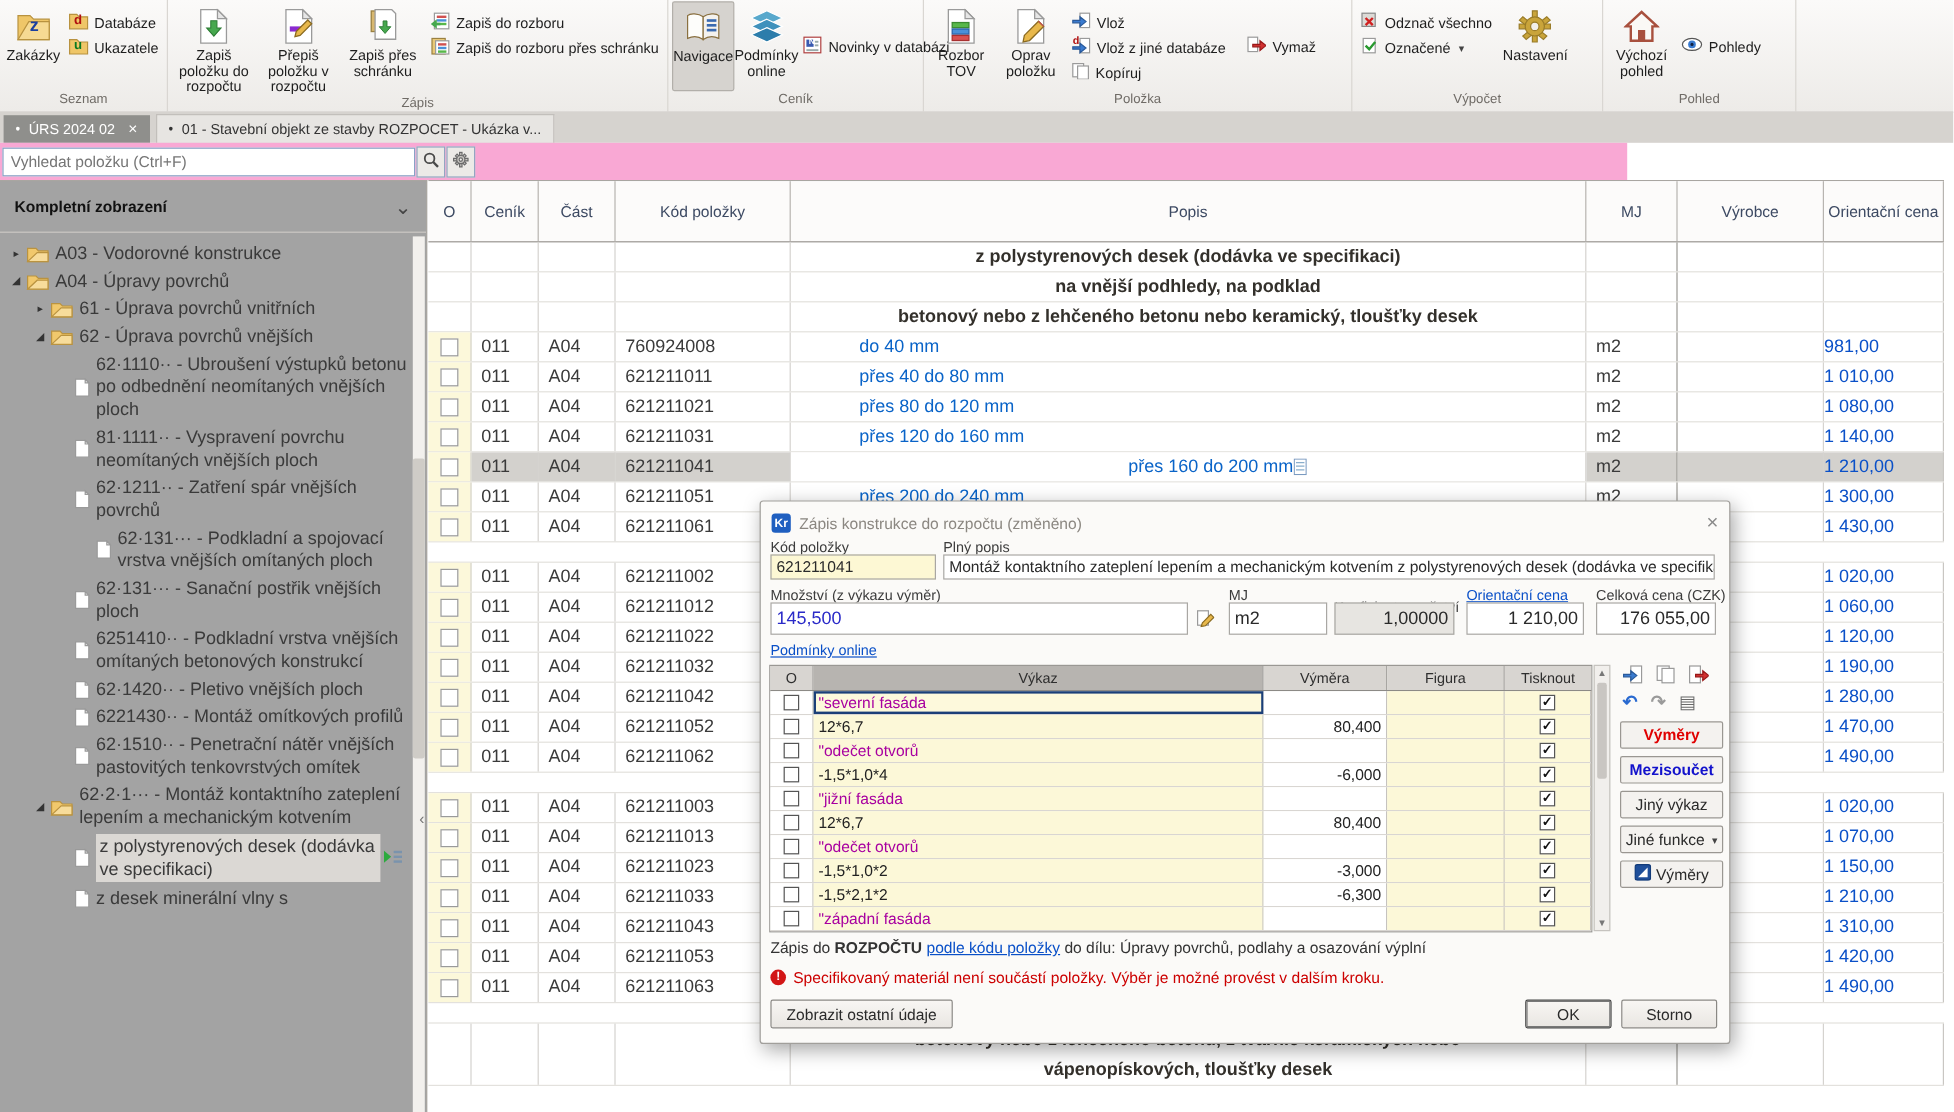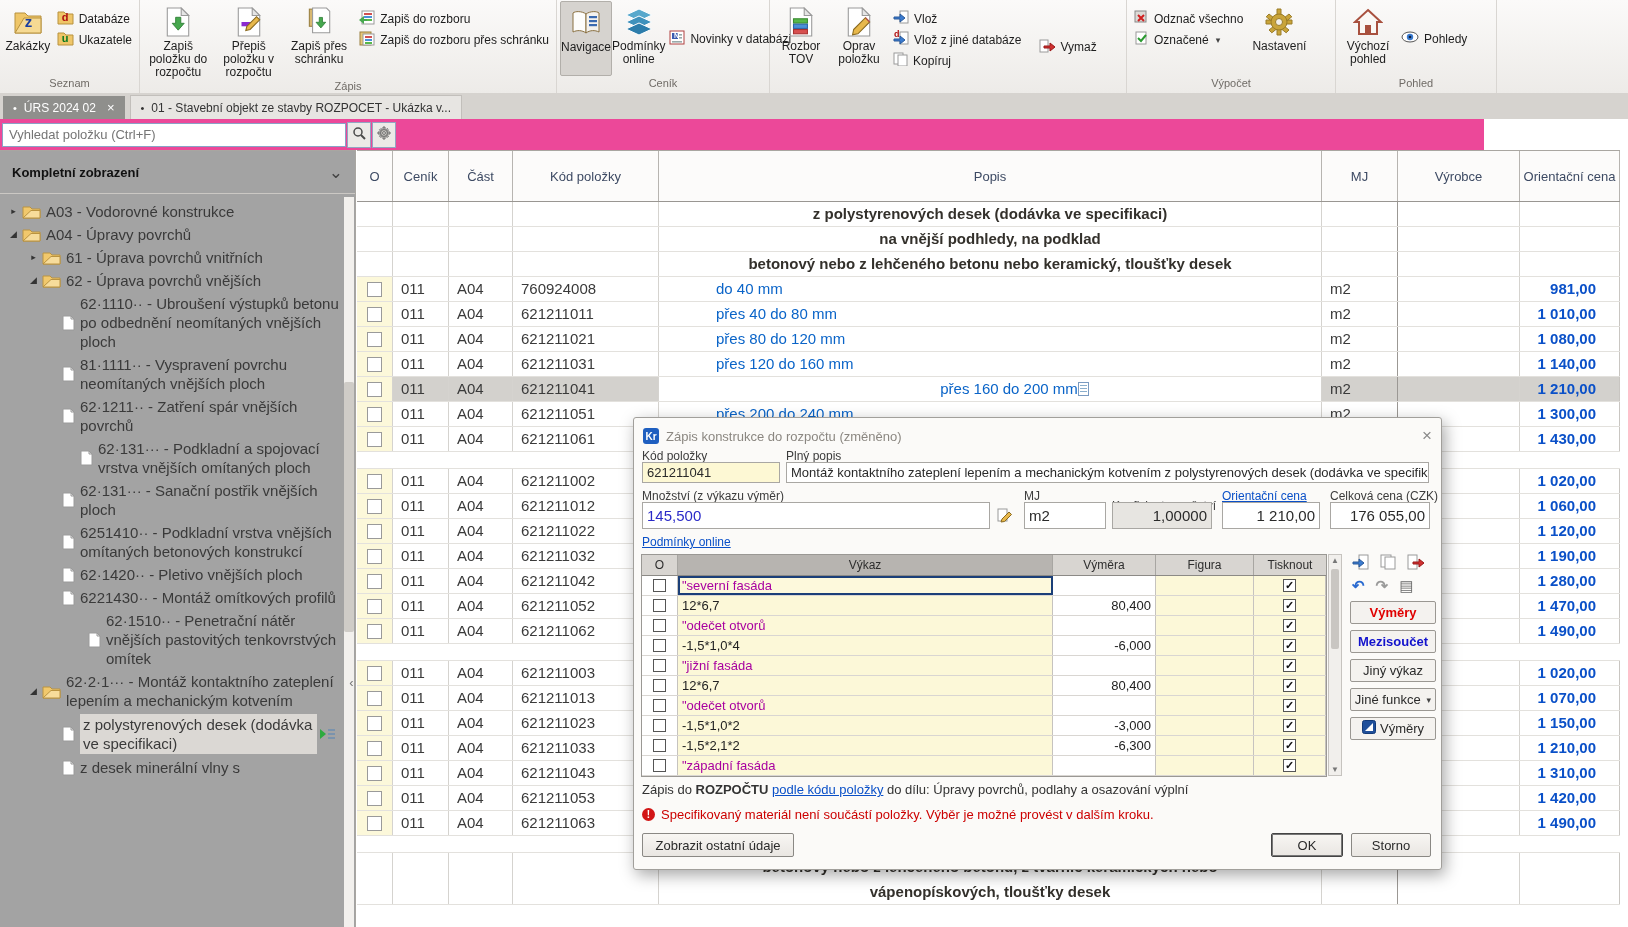--- a/index.html
+++ b/index.html
@@ -24,21 +24,21 @@
   .caret{color:#444;font-size:9px;margin-left:2px}
   
   .tabbar{position:absolute;left:0;top:93px;width:1628px;height:26px;background:#d6d3cf;
           display:flex;align-items:flex-end;padding-left:3px;box-sizing:border-box}
   .tab{height:23px;display:flex;align-items:center;gap:7px;padding:0 10px;font-size:12px;flex:none}
   .tab.active{background:#8f8f8c;color:#fff}
   .tab.inactive{background:#e7e5e2;color:#333;margin-left:5px;border:1px solid #c2bfbb;border-bottom:none}
   .tabdot{font-size:11px}
   .tabx{font-size:13px;margin-left:4px}
   
-  .searchrow{position:absolute;left:0;top:119px;width:1484px;height:31px;background:#ec4899;
+  .searchrow{position:absolute;left:0;top:119px;width:1356px;height:31px;background:#f9a8d4;
              display:flex;align-items:center;padding-left:2px;box-sizing:border-box}
   .searchbox{width:342px;height:22px;background:#fff;border:1px solid #89a2c6;font-size:13px}
   .searchbox input{width:100%;height:100%;border:none;outline:none;font:13px "Liberation Sans",sans-serif;
                    color:#555;padding:0 6px;box-sizing:border-box;background:transparent}
   .sbtn{width:22px;height:24px;background:#eceae7;border:1px solid #93a5c2;display:flex;
         align-items:center;justify-content:center;margin-left:1px}
   
   .sidebar{position:absolute;left:0;top:150px;width:356px;height:900px;background:#a3a3a3;
            border-right:1px solid #a9a6a1;border-top:1px solid #a9a6a1;box-sizing:border-box}
   .sheader{height:42px;border-bottom:1px solid #cbc8c4;display:flex;align-items:center;
@@ -68,21 +68,21 @@
   .c0{width:36px}.c1{width:56px}.c2{width:64px}.c3{width:146px}.c4{width:663px}
   .c5{width:76px}.c6{width:122px}.c7{width:100px;border-right:1px solid #c9c6c2}
   .td.c5{border-right:1px solid #9b9894}
   .ocell{display:flex;align-items:center;justify-content:center;background:#fcf8da}
   .mcb{width:13px;height:13px;border:1px solid #9a9a9a;background:#fff;display:inline-block}
   .codetxt{padding-left:8px;color:#3a3a3a}
   .popis-item{color:#0a64c8;padding-left:57px}
   .popis-grp{font-weight:bold;color:#33302b;display:flex;align-items:center;justify-content:center}
   .g2 .popis-grp span{white-space:normal;width:530px;text-align:center;line-height:25px}
   .mjtxt{padding-left:8px;color:#3a3a3a}
-  .cenatxt{font-weight:bold;color:#0a50c8;text-align:right;padding-right:23px}
+  .cenatxt{font-weight:normal;color:#0a50c8;padding-right:10px}
   .trow.sel .td{background:#d3d1cd}
   .trow.sel .td.c4{background:#fff;display:flex;justify-content:center;padding-right:8px}
   .trow.sel .ocell{background:#fcf8da}
   
   .dialog{position:absolute;left:633px;top:417px;width:807px;height:451px;background:#fbfaf8;
           border:1px solid #a19f9b;border-radius:3px;box-shadow:3px 5px 16px rgba(0,0,0,.35);z-index:20}
   .dtitle{height:26px;display:flex;align-items:flex-end;padding:0 9px;color:#8b8781;font-size:13px}
   .krlogo{width:16px;height:16px;background:#1f5fc0;color:#fff;font-size:10px;font-weight:bold;
           display:flex;align-items:center;justify-content:center;border-radius:3px;margin-right:7px;flex:none}
   .dclose{margin-left:auto;color:#8a8a8a;font-size:17px;line-height:17px}
@@ -348,20 +348,21 @@
             <span>
               <svg width="16" height="14" viewBox="0 0 16 14">
                   <rect x="1" y="1" width="8" height="12" fill="#fff" stroke="#9a9a9a"></rect>
                   <path d="M5 7h6V4l5 4-5 4V9H5z" fill="#d03030" stroke="#991818"></path>
                 </svg>
             </span>
             <span>Vymaž</span>
           </div>
         </div>
       </div>
+      <div class="rglabel">Položka</div>
     </div>
 
     <div class="rgroup" style="width:208px">
       <div class="rgc">
         <div class="rcol">
           <div class="rbtn small">
             <span>
               <svg width="15" height="14" viewBox="0 0 15 14">
                   <rect x="1" y="1" width="11" height="11" fill="#dcdad6" stroke="#888"></rect>
                   <path d="M4 5l6 6M10 5l-6 6" stroke="#d02020" stroke-width="2"></path>
@@ -586,21 +587,21 @@
         <div class="titem" style="padding-left: 46px;">
           <span class="twisty"></span>
           <span class="ticon">
             <svg width="13" height="16" viewBox="0 0 13 16">
               <path d="M1 1h8l3 3v11H1z" fill="#fff" stroke="#9a9a9a"></path>
               <path d="M9 1l3 3H9z" fill="#e6e6e6" stroke="#9a9a9a"></path>
             </svg>
           </span>
           <span class="tlabel">6221430·· - Montáž omítkových profilů</span>
         </div>
-        <div class="titem" style="padding-left: 72px;">
+        <div class="titem" style="padding-left: 46px;">
           <span class="twisty"></span>
           <span class="ticon">
             <svg width="13" height="16" viewBox="0 0 13 16">
               <path d="M1 1h8l3 3v11H1z" fill="#fff" stroke="#9a9a9a"></path>
               <path d="M9 1l3 3H9z" fill="#e6e6e6" stroke="#9a9a9a"></path>
             </svg>
           </span>
           <span class="tlabel">62·1510·· - Penetrační nátěr vnějších pastovitých tenkovrstvých omítek</span>
         </div>
         <div class="titem" style="padding-left: 26px;">

